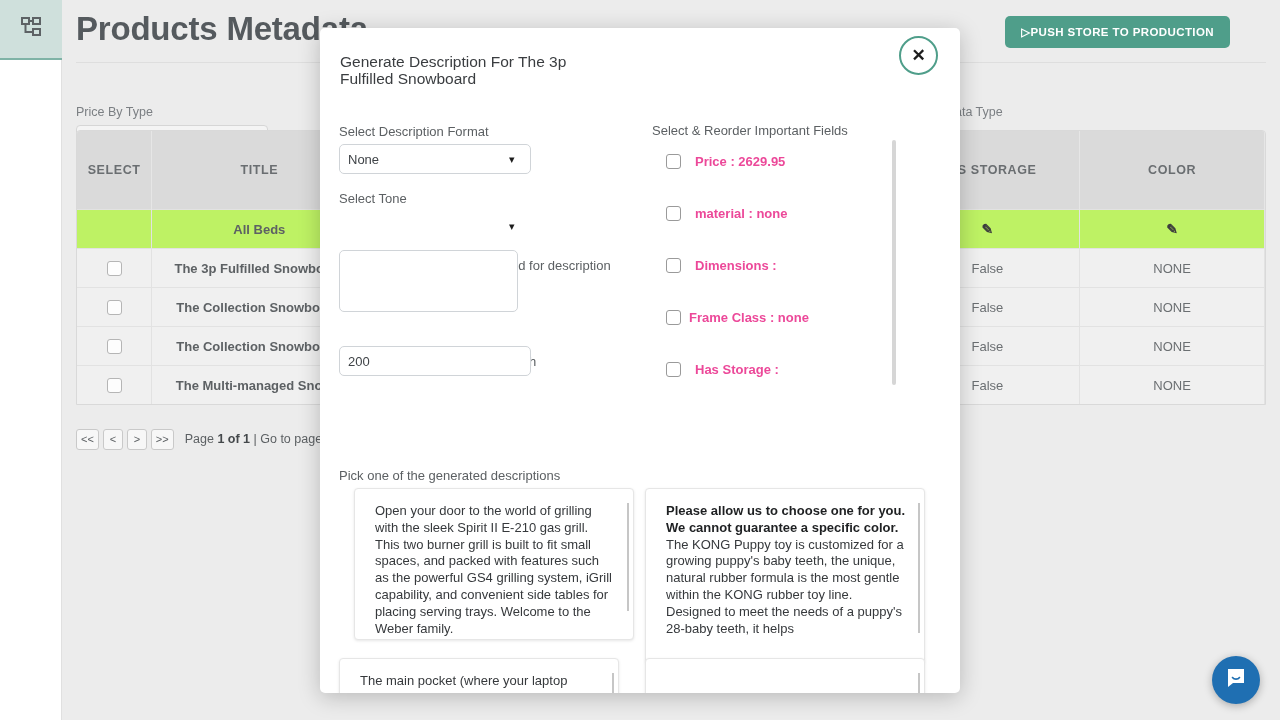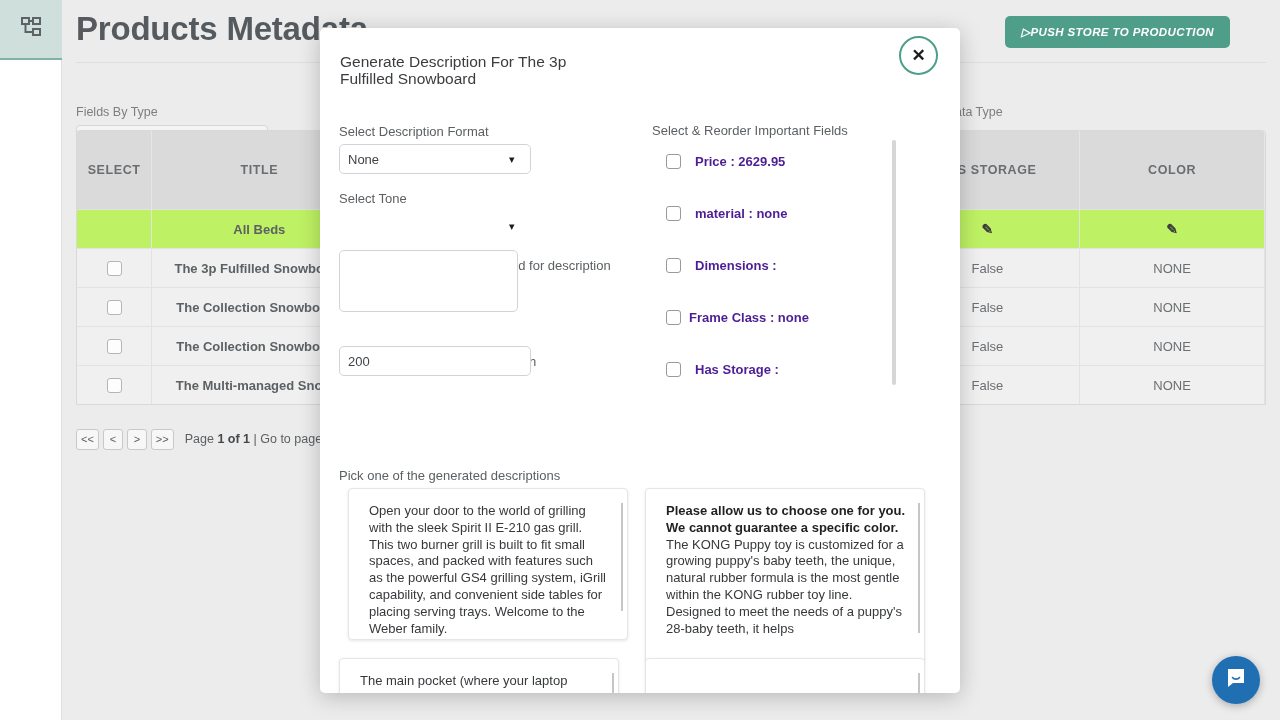--- a/index.html
+++ b/index.html
@@ -50,21 +50,20 @@
   }
   .push-btn {
     position: absolute; right: 50px; top: 16px;
     background: #4f9e8a; color: #ffffff;
     border: none; border-radius: 5px;
     padding: 9px 16px;
     font-size: 11.5px; font-weight: bold;
     letter-spacing: 0.4px;
     cursor: pointer;
     white-space: nowrap;
-    font-style: italic;
   }
 
   .filter-label {
     position: absolute; font-size: 12.5px; color: #7b7f83;
   }
   .filter-select {
     position: absolute;
     height: 32px;
     background: #f4f4f4;
     border: 1px solid #d6d6d6;
@@ -204,21 +203,21 @@
   }
   .field-row {
     position: absolute; left: 14px;
     display: flex; align-items: center; gap: 14px;
   }
   .field-cb {
     width: 15px; height: 15px;
     border: 1px solid #9a9a9a; border-radius: 3px;
     background: #ffffff; cursor: pointer; flex: none;
   }
-  .field-lbl { font-size: 13px; font-weight: bold; color: #4c1d95; white-space: nowrap; }
+  .field-lbl { font-size: 13px; font-weight: bold; color: #ec4899; white-space: nowrap; }
   .fields-track {
     position: absolute; left: 572px; top: 112px;
     width: 4px; height: 245px;
     background: #d6d6d6; border-radius: 2px;
   }
 
   .pick-label { position: absolute; left: 19px; top: 440px; font-size: 13px; color: #5c6063; }
   .desc-card {
     position: absolute;
     background: #ffffff;
@@ -267,21 +266,21 @@
         </svg>
       </span>
     </div>
   </div>
 
   <div class="page-body">
     <div class="page-title">Products Metadata</div>
     <div class="title-rule"></div>
     <button class="push-btn">▷PUSH STORE TO PRODUCTION</button>
 
-    <div class="filter-label" style="left:14px; top:105px;">Fields By Type</div>
+    <div class="filter-label" style="left:14px; top:105px;">Price By Type</div>
     <select class="filter-select" style="left:14px; top:125px; width:192px;">
       <option>Bed</option>
     </select>
     <span class="sel-caret" style="left:186px; top:134px;">▾</span>
 
     <div class="filter-label" style="left:893px; top:105px;">ata Type</div>
 
     <div class="tbl">
       <table>
         <colgroup>
@@ -392,21 +391,21 @@
         </div>
         <div class="field-row" style="top:222px;">
           <span class="field-cb"></span>
           <span class="field-lbl">Has Storage :</span>
         </div>
       </div>
       <div class="fields-track"></div>
 
       <div class="pick-label">Pick one of the generated descriptions</div>
 
-      <div class="desc-card" style="left:28px; top:460px; width:280px; height:152px;">
+      <div class="desc-card" style="left:34px; top:460px; width:280px; height:152px;">
         <div class="desc-text">Open your door to the world of grilling with the sleek Spirit II E-210 gas grill. This two burner grill is built to fit small spaces, and packed with features such as the powerful GS4 grilling system, iGrill capability, and convenient side tables for placing serving trays. Welcome to the Weber family.</div>
         <div class="card-track"></div>
       </div>
 
       <div class="desc-card" style="left:325px; top:460px; width:280px; height:175px;">
         <div class="desc-text"><b>Please allow us to choose one for you. We cannot guarantee a specific color.</b><span> The KONG Puppy toy is customized for a growing puppy's baby teeth, the unique, natural rubber formula is the most gentle within the KONG rubber toy line. Designed to meet the needs of a puppy's 28-baby teeth, it helps</span></div>
         <div class="card-track" style="height:130px;"></div>
       </div>
 
       <div class="desc-card" style="left:19px; top:630px; width:280px; height:152px;">

